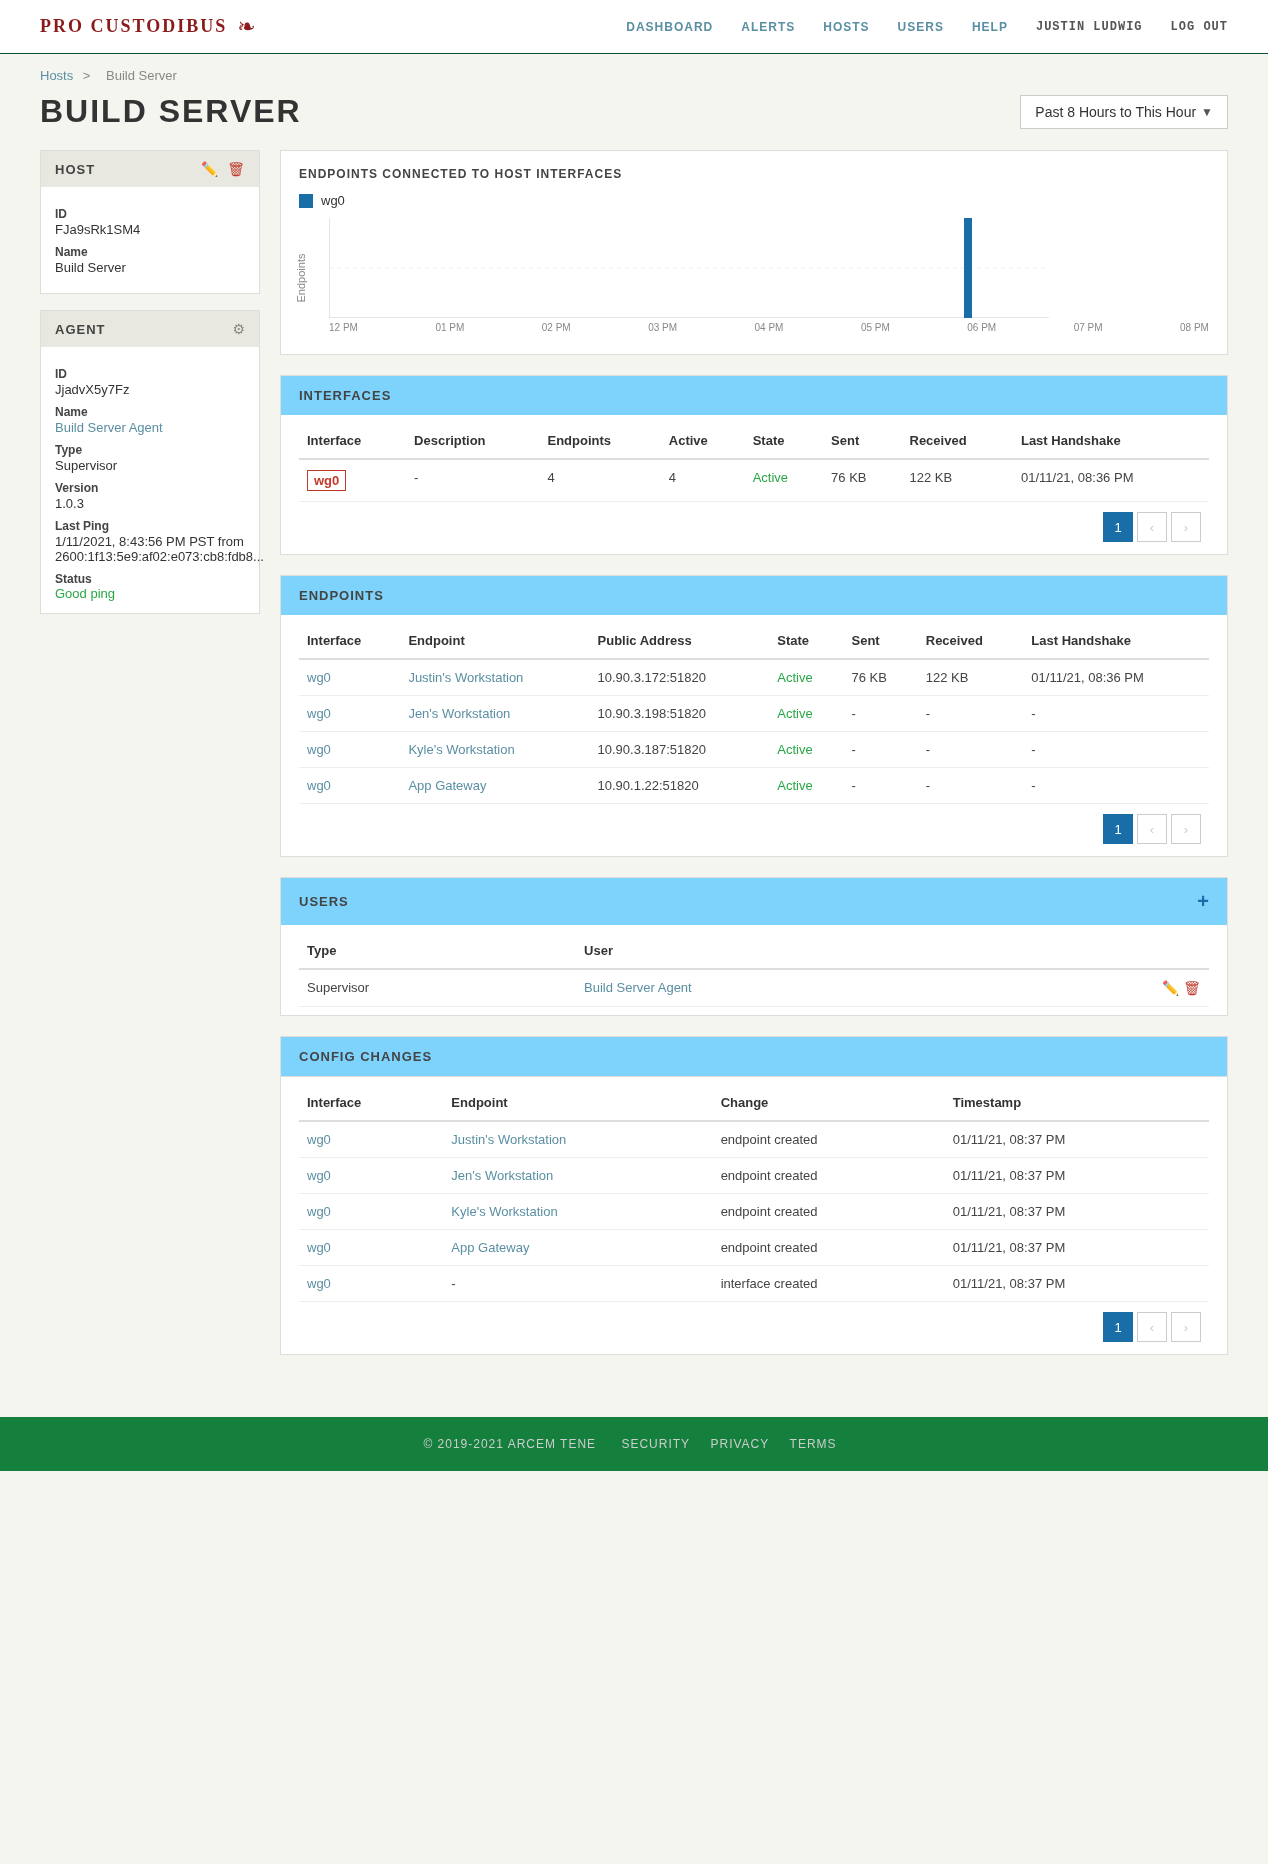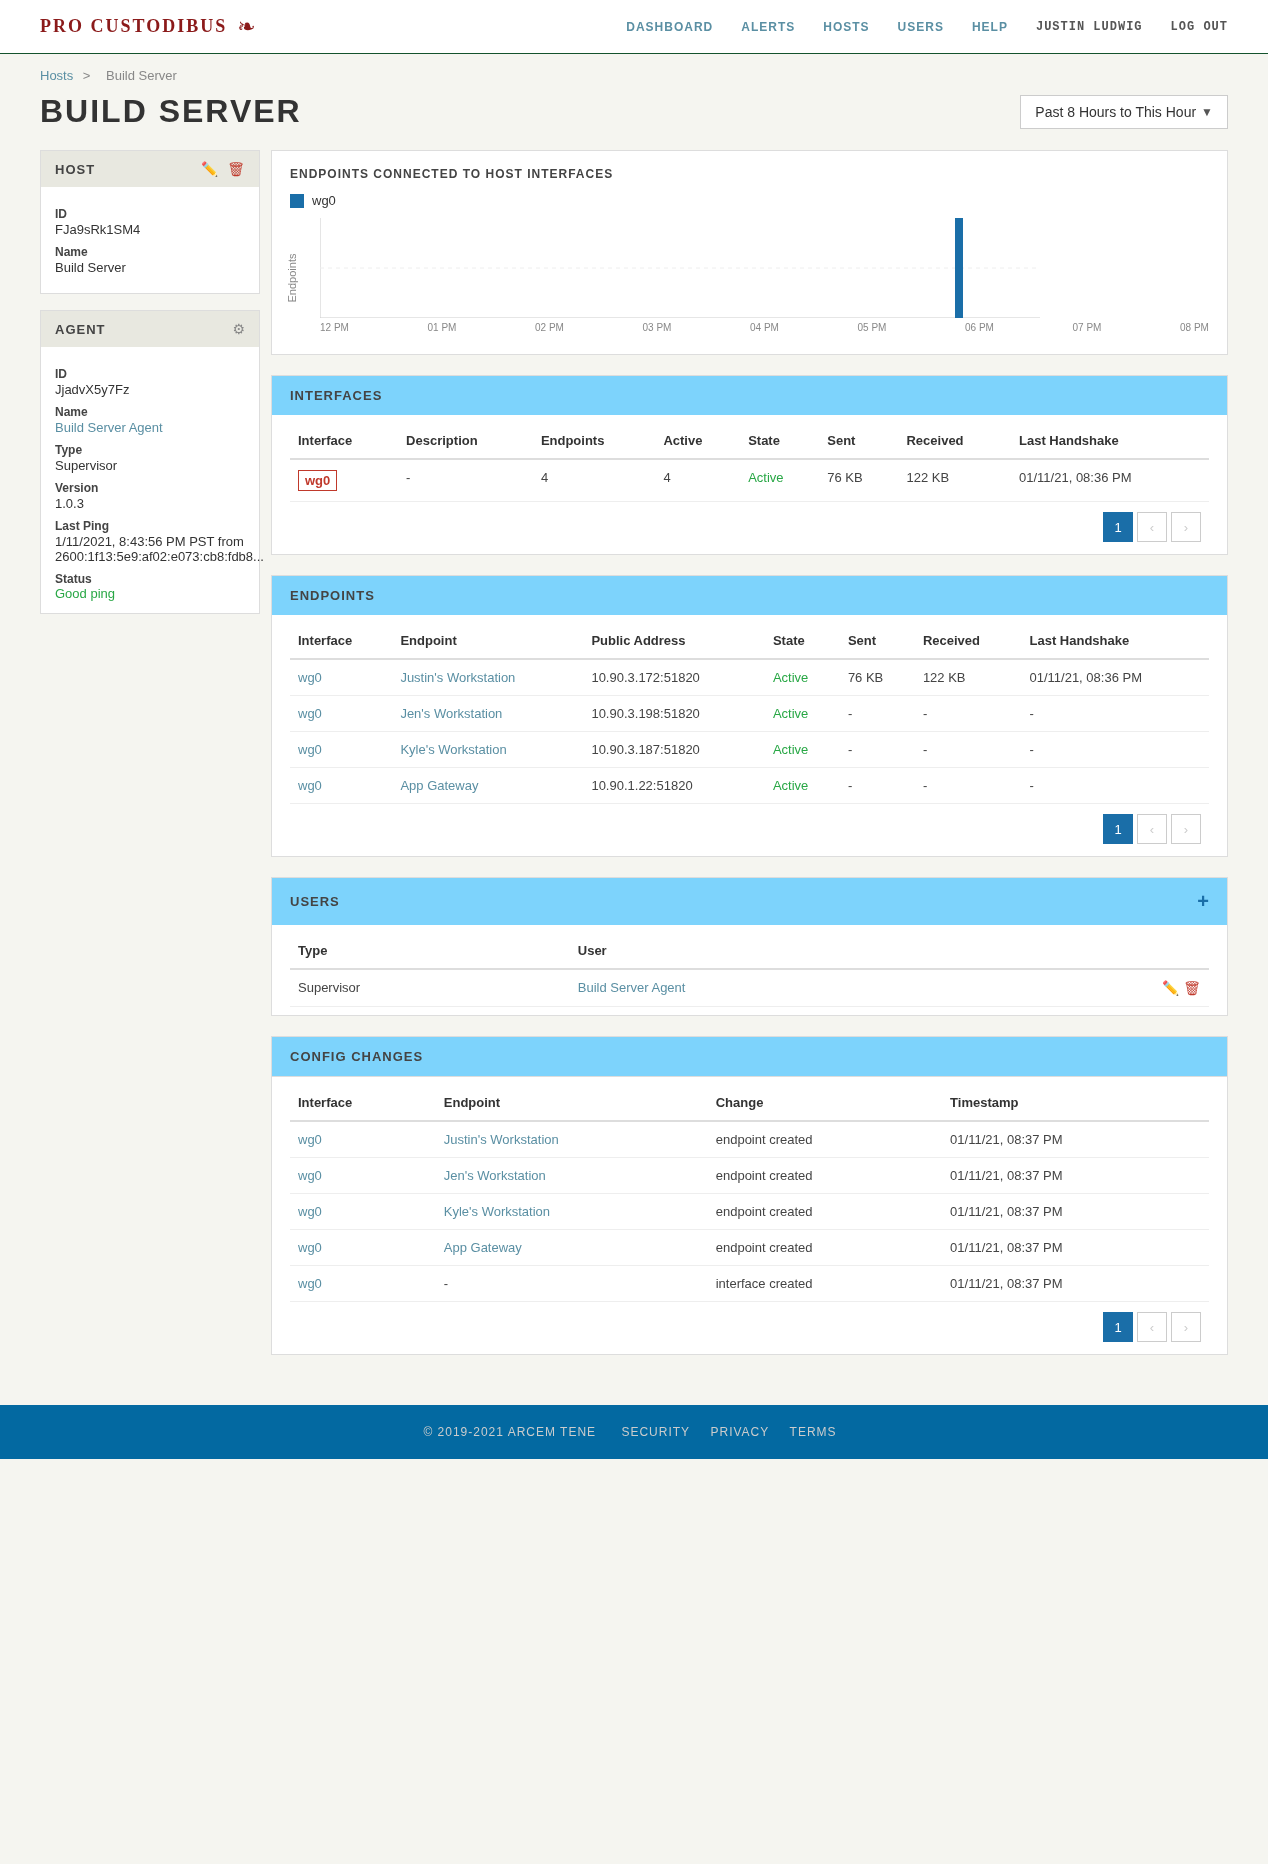--- a/index.html
+++ b/index.html
@@ -19,21 +19,21 @@
     .breadcrumb a { color: #5a8fa3; text-decoration: none; }
     .breadcrumb span { color: #888; margin: 0 6px; }
 
     
     .page-header { padding: 10px 40px 20px; display: flex; align-items: center; justify-content: space-between; }
     .page-title { font-size: 32px; font-weight: bold; color: #333; letter-spacing: 2px; text-transform: uppercase; font-family: Arial, sans-serif; }
     .time-selector { display: flex; align-items: center; border: 1px solid #ccc; background: #fff; padding: 8px 14px; font-size: 14px; color: #333; cursor: pointer; gap: 5px; font-family: Arial, sans-serif; }
     .time-selector .chevron { font-size: 12px; color: #555; }
 
     
-    .main-layout { display: flex; gap: 11px; padding: 0 40px 30px; }
+    .main-layout { display: flex; gap: 20px; padding: 0 40px 42px; }
 
     
     .left-panel { width: 220px; flex-shrink: 0; }
     .panel-card { background: #fff; border: 1px solid #ddd; margin-bottom: 16px; }
     .panel-card-header { background: #e8e8e0; padding: 10px 14px; display: flex; align-items: center; justify-content: space-between; }
     .panel-card-title { font-size: 13px; font-weight: bold; letter-spacing: 1px; color: #444; font-family: Arial, sans-serif; text-transform: uppercase; }
     .panel-card-actions { display: flex; gap: 8px; }
     .icon-btn { background: none; border: none; cursor: pointer; font-size: 14px; color: #5a8fa3; padding: 0; }
     .icon-btn.red { color: #c0392b; }
     .icon-btn.gear { color: #888; }
@@ -77,21 +77,21 @@
 
     
     .section-add-btn { color: #1a6ea8; font-size: 20px; cursor: pointer; background: none; border: none; font-weight: bold; }
 
     
     .config-outer { background: #e8e8e0; border: 1px solid #ddd; margin-bottom: 20px; }
     .config-header { padding: 12px 18px; }
     .config-body { background: #fff; border-top: 1px solid #ddd; padding: 0; }
 
     
-    footer { background: #0369a1; color: #ccc; text-align: center; padding: 20px; font-size: 12px; font-family: Arial, sans-serif; letter-spacing: 1px; }
+    footer { background: #15803d; color: #ccc; text-align: center; padding: 20px; font-size: 12px; font-family: Arial, sans-serif; letter-spacing: 1px; }
     footer a { color: #ccc; text-decoration: none; margin: 0 8px; }
   </style>
 </head>
 <body>
 
 <nav class="nav">
   <div class="nav-brand">
     <span class="nav-brand-text">PRO CUSTODIBUS</span>
     <span class="nav-brand-icon">❧</span>
   </div>

